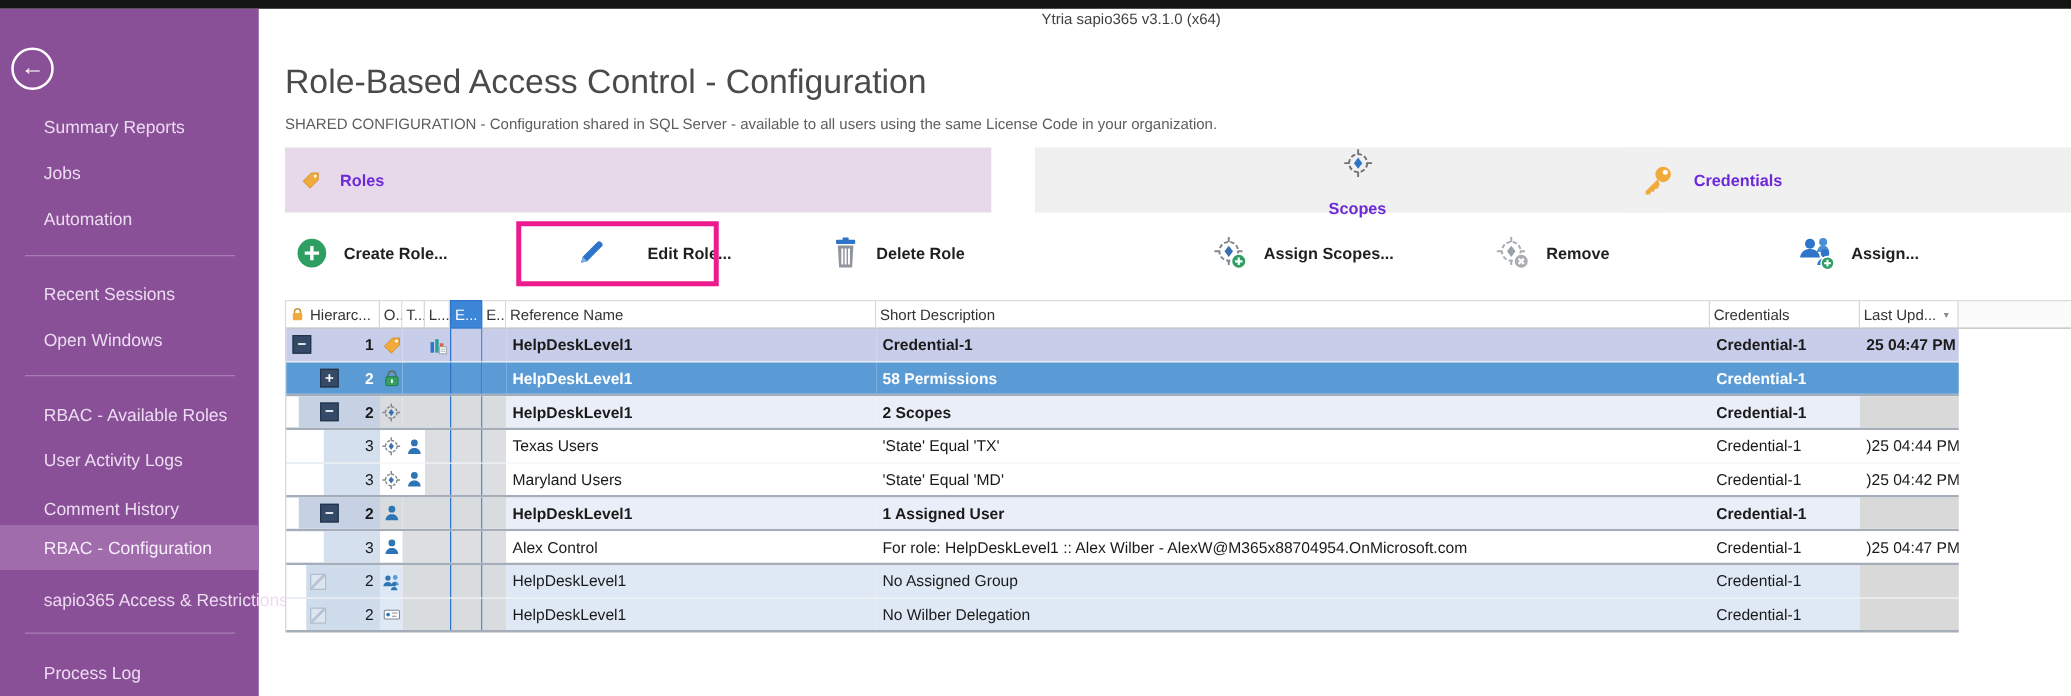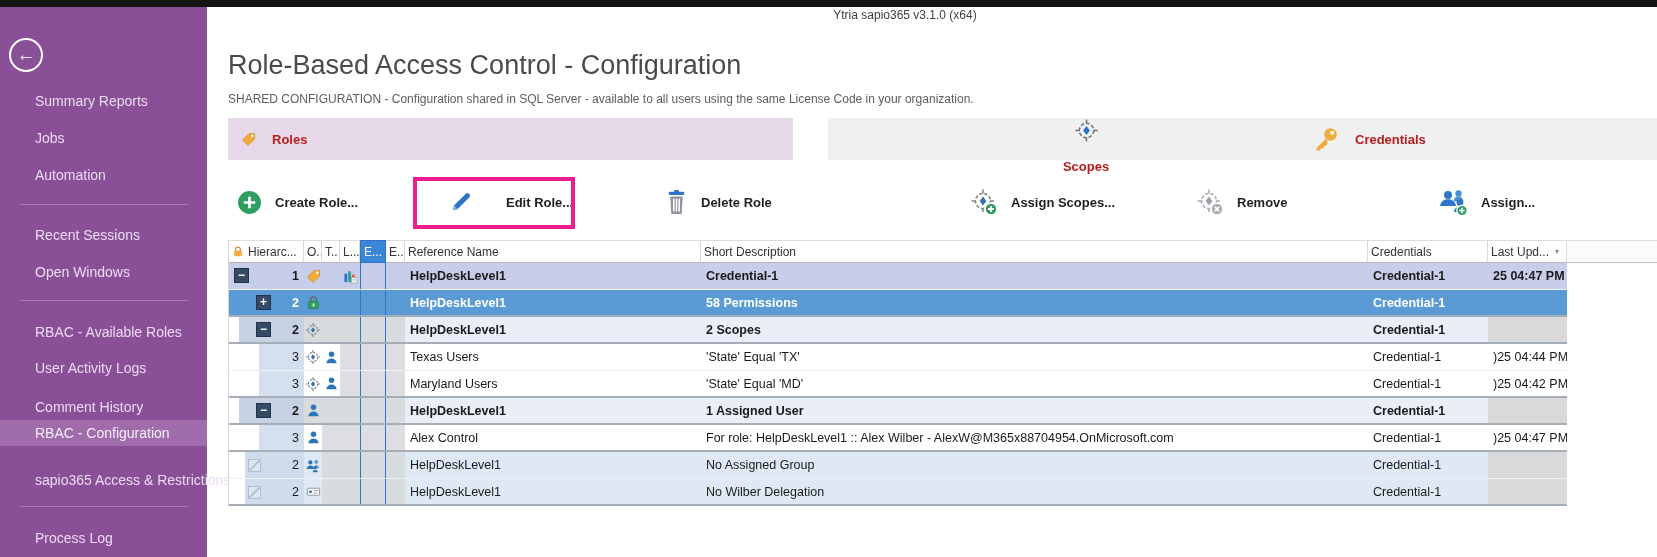--- a/index.html
+++ b/index.html
@@ -11,30 +11,30 @@
   .win-title{position:absolute;left:207px;top:8px;width:1396px;text-align:center;
     font-size:12px;color:#3f3f3f;}
 
   
   .sidebar{position:absolute;left:0;top:7px;width:207px;height:550px;background:#8a5097;}
   .back-btn{position:absolute;left:9px;top:31px;width:34px;height:34px;border:2px solid #fff;
     border-radius:50%;color:#fff;display:flex;align-items:center;justify-content:center;
     font-size:19px;box-sizing:border-box;cursor:default;}
   .side-item{position:absolute;left:0;width:207px;height:34px;display:flex;align-items:center;
     padding-left:35px;box-sizing:border-box;color:#ecdcf2;font-size:14px;white-space:nowrap;}
-  .side-item.selected{background:#a06cac;color:#f7eefb;height:26px;}
+  .side-item.selected{background:#a06cac;color:#f7eefb;height:36px;}
   .side-div{position:absolute;left:20px;width:168px;height:1px;background:#a87cb3;}
 
   
   .page-title{position:absolute;left:228px;top:50px;font-size:27px;font-weight:400;color:#4a4a4a;}
   .page-subtitle{position:absolute;left:228px;top:92px;font-size:12px;color:#5d5d5d;}
 
   
-  .tab{position:absolute;top:118px;height:42px;display:flex;align-items:center;gap:16px;
-    padding-left:13px;box-sizing:border-box;font-size:13px;font-weight:700;color:#b91c1c;background:#f0f0f0;}
+  .tab{position:absolute;top:118px;height:52px;display:flex;align-items:center;gap:16px;
+    padding-left:13px;box-sizing:border-box;font-size:13px;font-weight:700;color:#6d28d9;background:#f0f0f0;}
   .tab.active{background:#e7d9ea;}
 
   
   .tool-btn{position:absolute;top:178px;height:48px;display:flex;align-items:center;gap:13px;
     font-size:13px;font-weight:700;color:#1f1f1f;}
   .hl-box{position:absolute;left:413px;top:177px;width:162px;height:52px;
     border:4px solid #ec1c8f;box-sizing:border-box;z-index:5;}
 
   
   .header-strip{position:absolute;left:228px;top:240px;width:1429px;height:23px;background:#fbfbfb;
@@ -166,21 +166,21 @@
   <div id="toolbar">
       <div class="tool-btn" style="left: 237px;">
         <span class="ic">
           <svg width="25" height="25" viewBox="0 0 24 24">
             <circle cx="12" cy="12" r="11" fill="#2f9e63"></circle>
             <path d="M12 6.5v11M6.5 12h11" stroke="#fff" stroke-width="2.6"></path>
           </svg>
         </span>
         <span>Create Role...</span>
       </div>
-      <div class="tool-btn" style="left: 448px; gap: 32px;">
+      <div class="tool-btn" style="left: 460px; gap: 32px;">
         <span class="ic">
           <svg width="26" height="26" viewBox="0 0 24 24">
             <path d="M4.5 19.5l1.2-4.4L16.5 4.3a1.9 1.9 0 0 1 2.7 0l.6.6a1.9 1.9 0 0 1 0 2.7L9 18.4z" fill="#2e75c9"></path>
             <path d="M4.5 19.5l4.5-1.1-3.3-3.3z" fill="#7fb0e0"></path>
           </svg>
         </span>
         <span>Edit Role...</span>
       </div>
       <div class="tool-btn" style="left: 665px;">
         <span class="ic">

